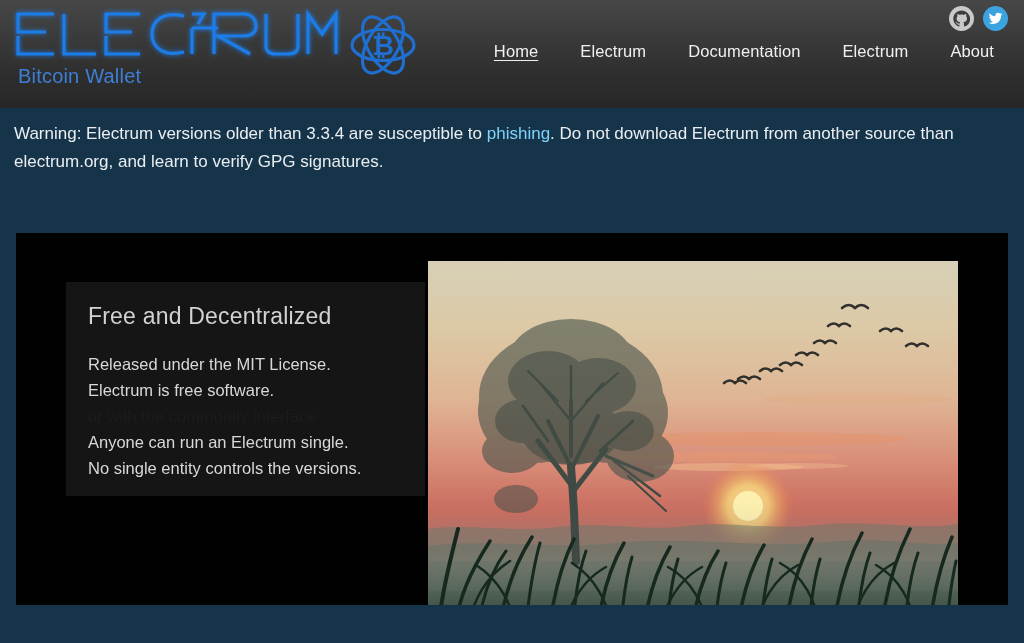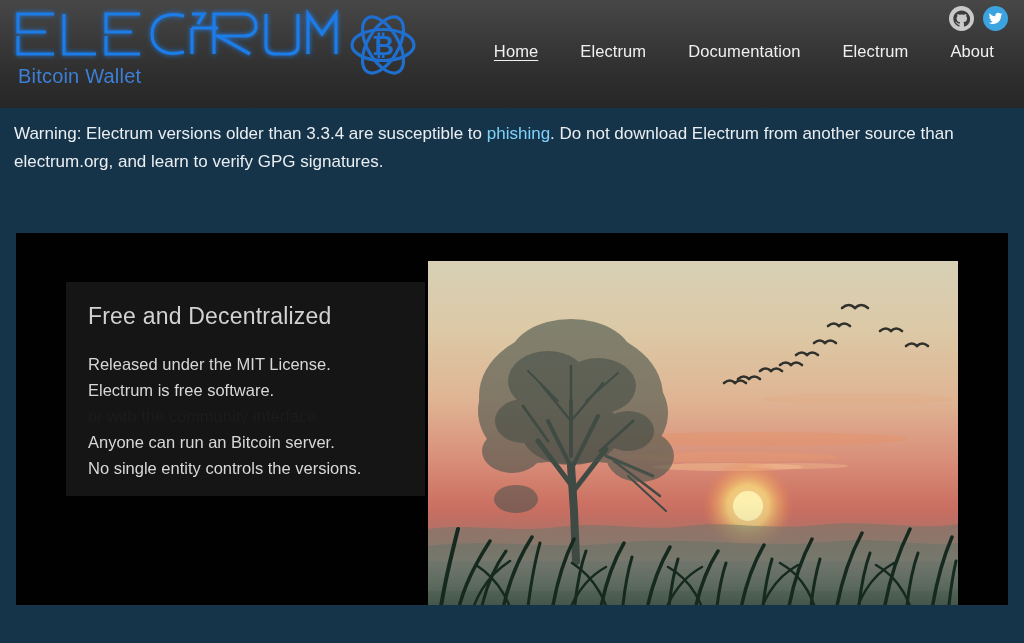--- a/index.html
+++ b/index.html
@@ -265,21 +265,21 @@
   <p class="warning-text"><span>Warning: Electrum versions older than 3.3.4 are susceptible to </span><a class="warning-link" href="#">phishing</a><span>. Do not download Electrum from another source than electrum.org, and learn to verify GPG signatures.</span></p>
 </section>
 
 <section class="hero">
 
   <div class="hero-textpanel">
     <h2 class="hero-heading">Free and Decentralized</h2>
     <p class="hero-para">Released under the MIT License.</p>
     <p class="hero-para">Electrum is free software.</p>
     <p class="hero-para ghost">or with the community interface</p>
-    <p class="hero-para">Anyone can run an Bitcoin server.</p>
+    <p class="hero-para">Anyone can run an Electrum single.</p>
     <p class="hero-para">No single entity controls the versions.</p>
   </div>
 
   <div class="hero-photo">
     <svg width="530" height="381" viewBox="0 0 530 381" aria-hidden="true">
       <defs>
         <linearGradient id="sky" x1="0" y1="0" x2="0" y2="1">
           <stop offset="0%" stop-color="#d7d0b6"></stop>
           <stop offset="18%" stop-color="#dcc9a6"></stop>
           <stop offset="36%" stop-color="#dfb594"></stop>

